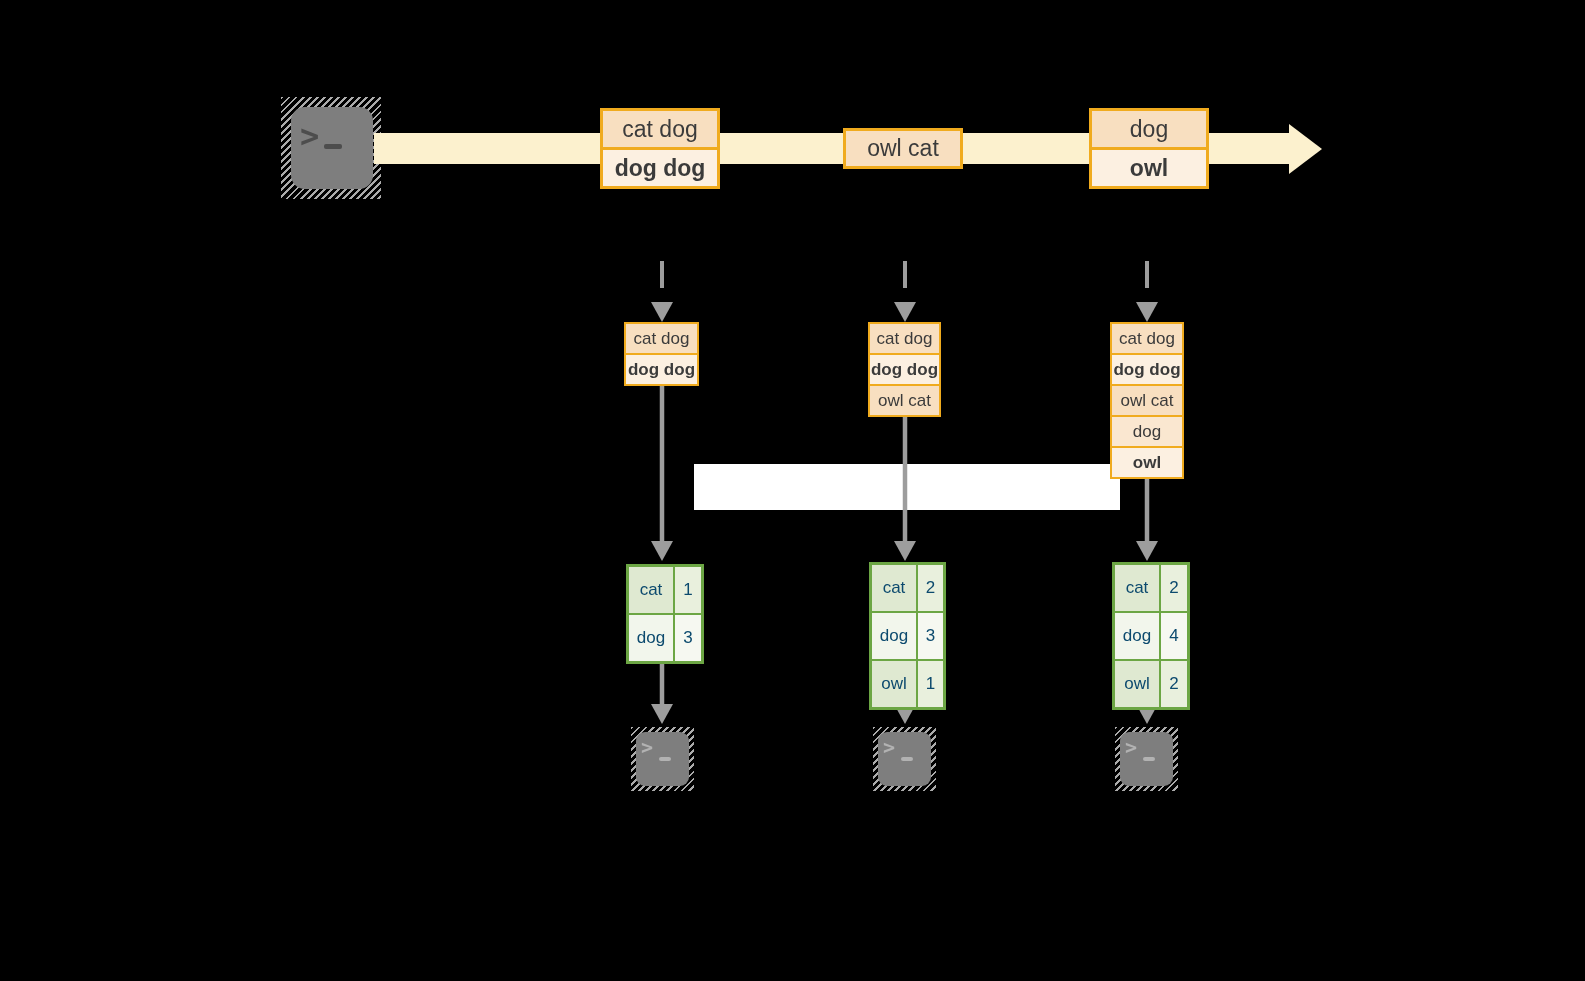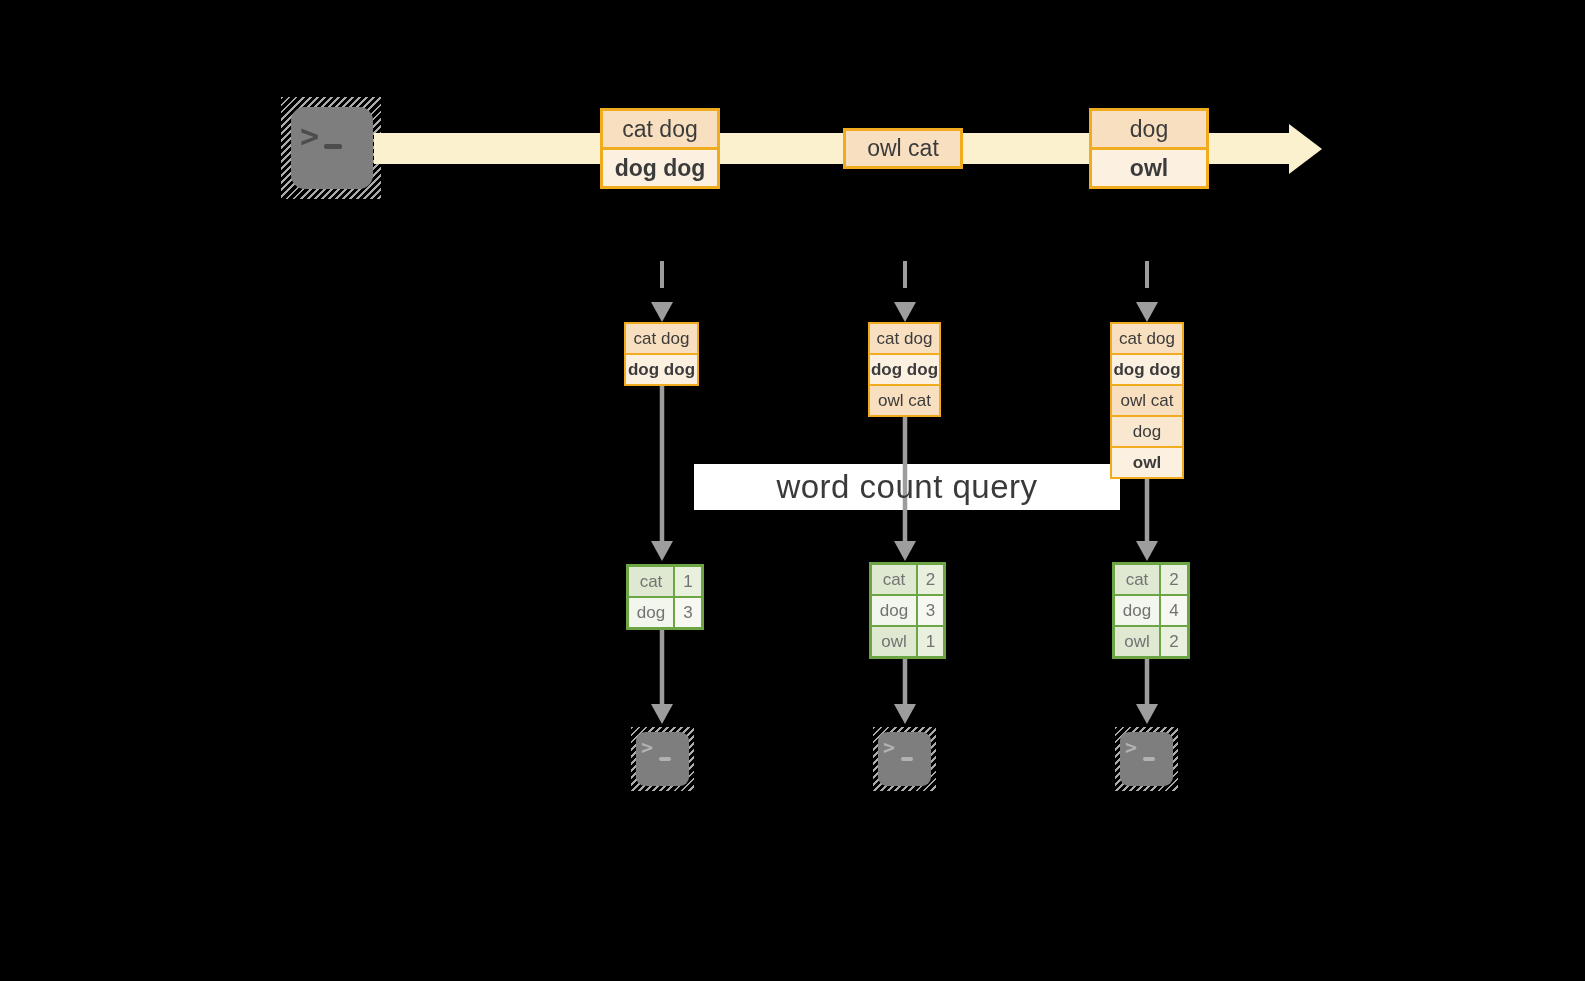--- a/index.html
+++ b/index.html
@@ -58,21 +58,21 @@
   .mid{background:var(--peach-mid);}
   
   .qbg{position:absolute;left:694px;top:464px;width:426px;height:46px;background:#fff;z-index:2;}
   .qlabel{
     position:absolute;left:694px;top:464px;width:426px;height:46px;z-index:3;
     display:flex;align-items:center;justify-content:center;
     font-size:33px;color:#3A3A3A;letter-spacing:0.5px;
   }
   
   .gtable{position:absolute;border:3px solid var(--green);z-index:4;}
-  .grow{display:flex;height:29px;font-size:17px;color:#737373;}
+  .grow{display:flex;height:46px;font-size:17px;color:#0c4a6e;}
   .grow + .grow{border-top:2px solid var(--green);}
   .gword{width:44px;border-right:2px solid var(--green);display:flex;align-items:center;justify-content:center;}
   .gcount{flex:1;display:flex;align-items:center;justify-content:center;}
   .grow.gdark .gword{background:var(--green-dark);}
   .grow.gdark .gcount{background:var(--green-dark-val);}
   .grow.glight .gword{background:var(--green-light);}
   .grow.glight .gcount{background:var(--green-light-val);}
   
   #arrows{position:absolute;left:0;top:0;z-index:3;}
 </style>
@@ -107,21 +107,20 @@
 
       <line x1="662" y1="630" x2="662" y2="706"></line>
       <polygon points="651,704 673,704 662,724" stroke="none"></polygon>
       <line x1="905" y1="659" x2="905" y2="706"></line>
       <polygon points="894,704 916,704 905,724" stroke="none"></polygon>
       <line x1="1147" y1="659" x2="1147" y2="706"></line>
       <polygon points="1136,704 1158,704 1147,724" stroke="none"></polygon>
     </g>
   </svg>
 
-  <div class="qlabel">word count query</div>
 
   <div class="term src" style="left:281px;top:97px;width:100px;height:102px;">
     <div class="hatch"></div>
     <div class="term-body">
       <span class="prompt">&gt;</span>
       <span class="cursor"></span>
     </div>
   </div>
 
   <div class="ebox" style="left:600px;top:108px;width:114px;">

